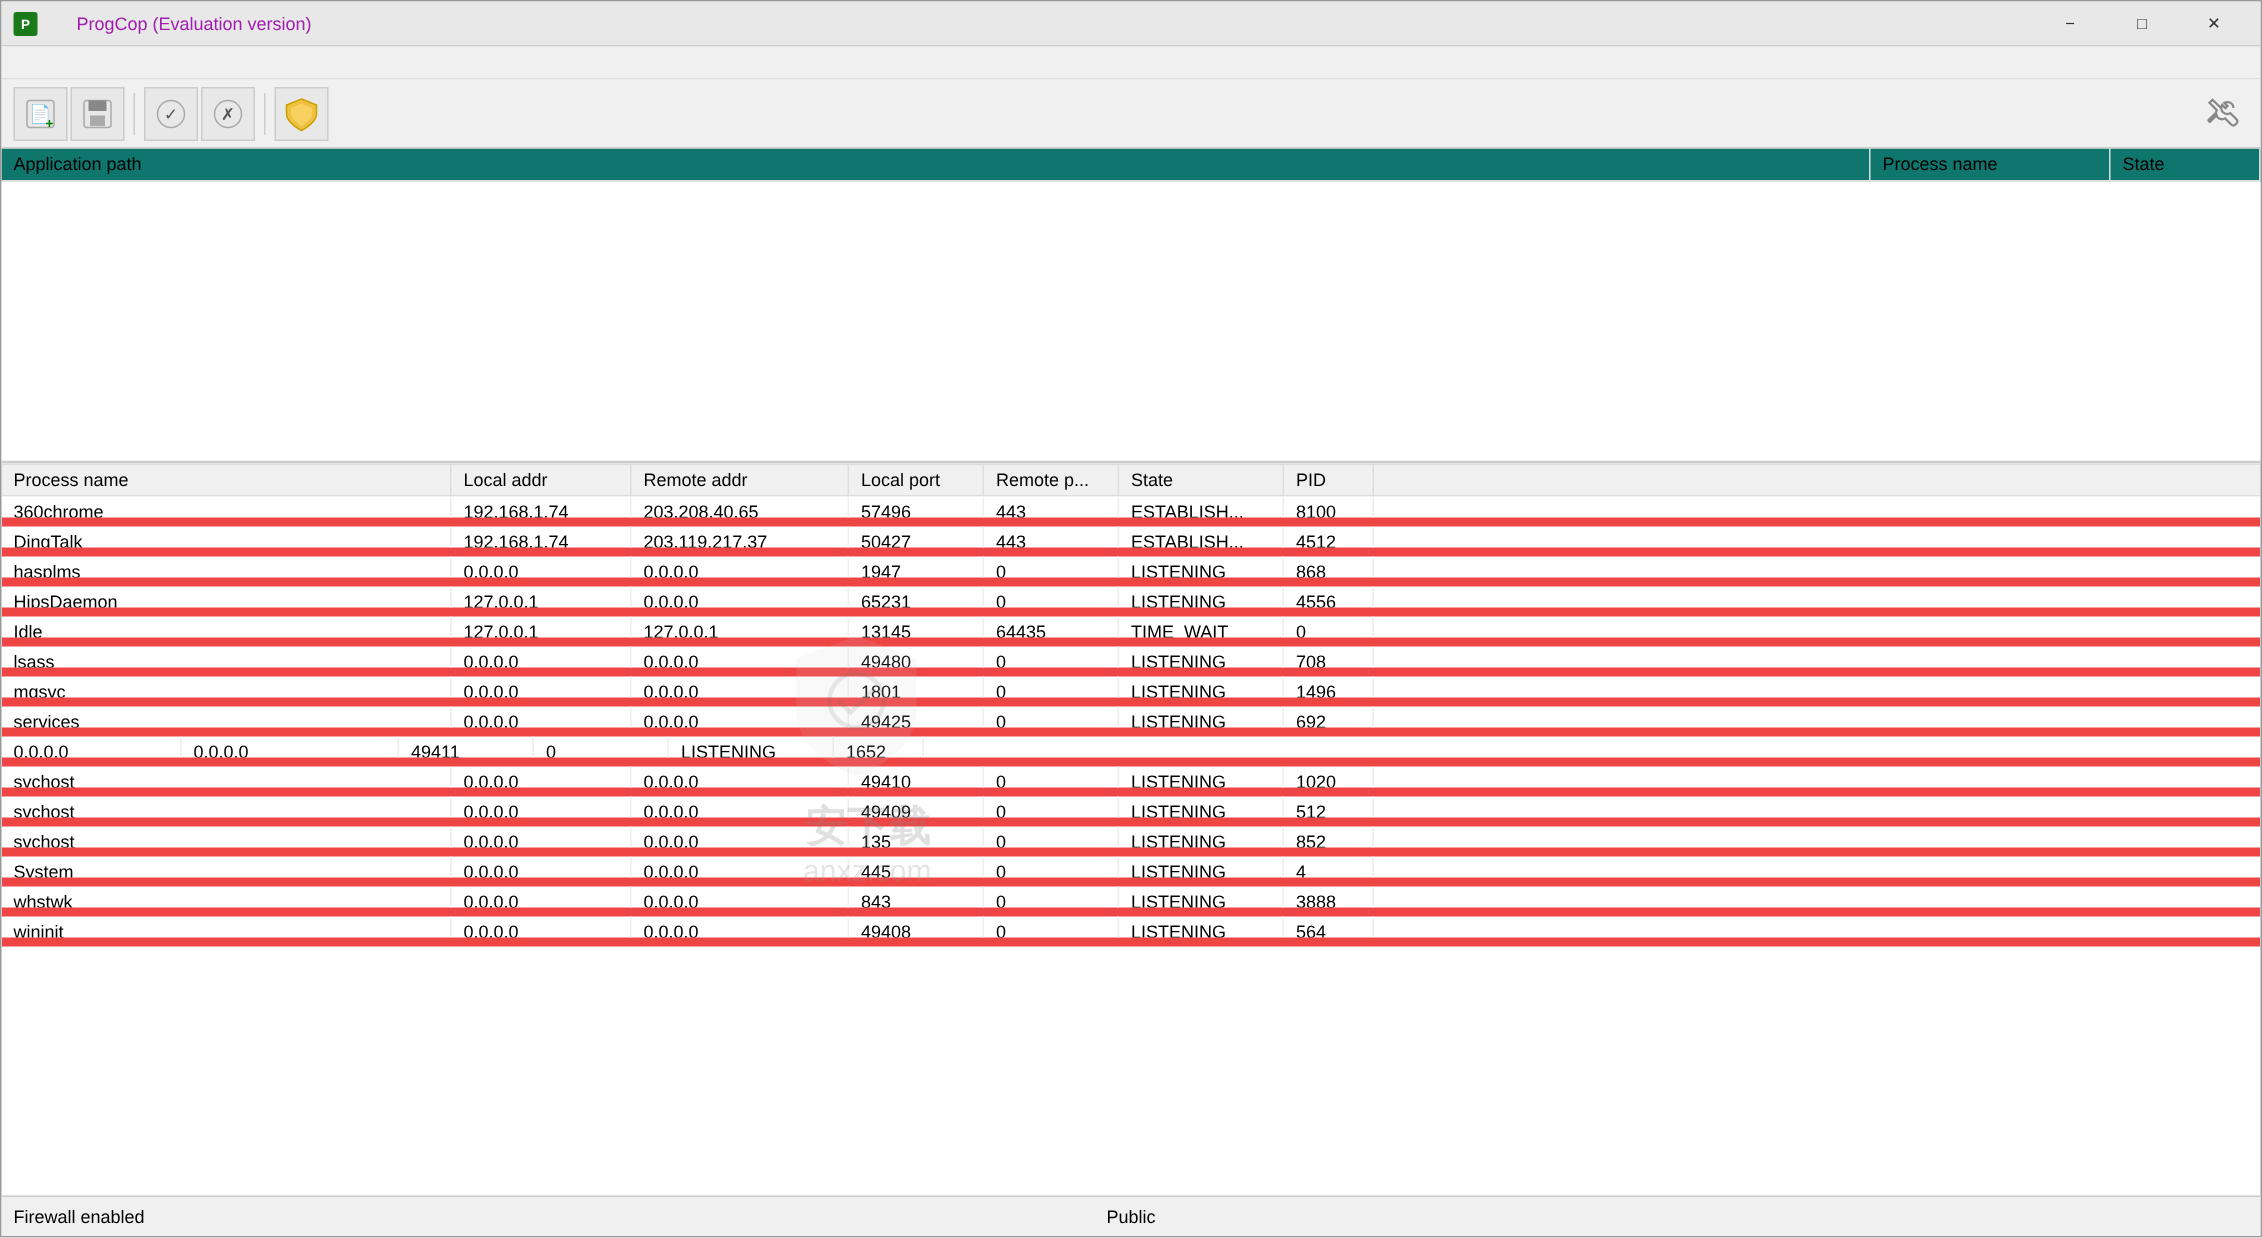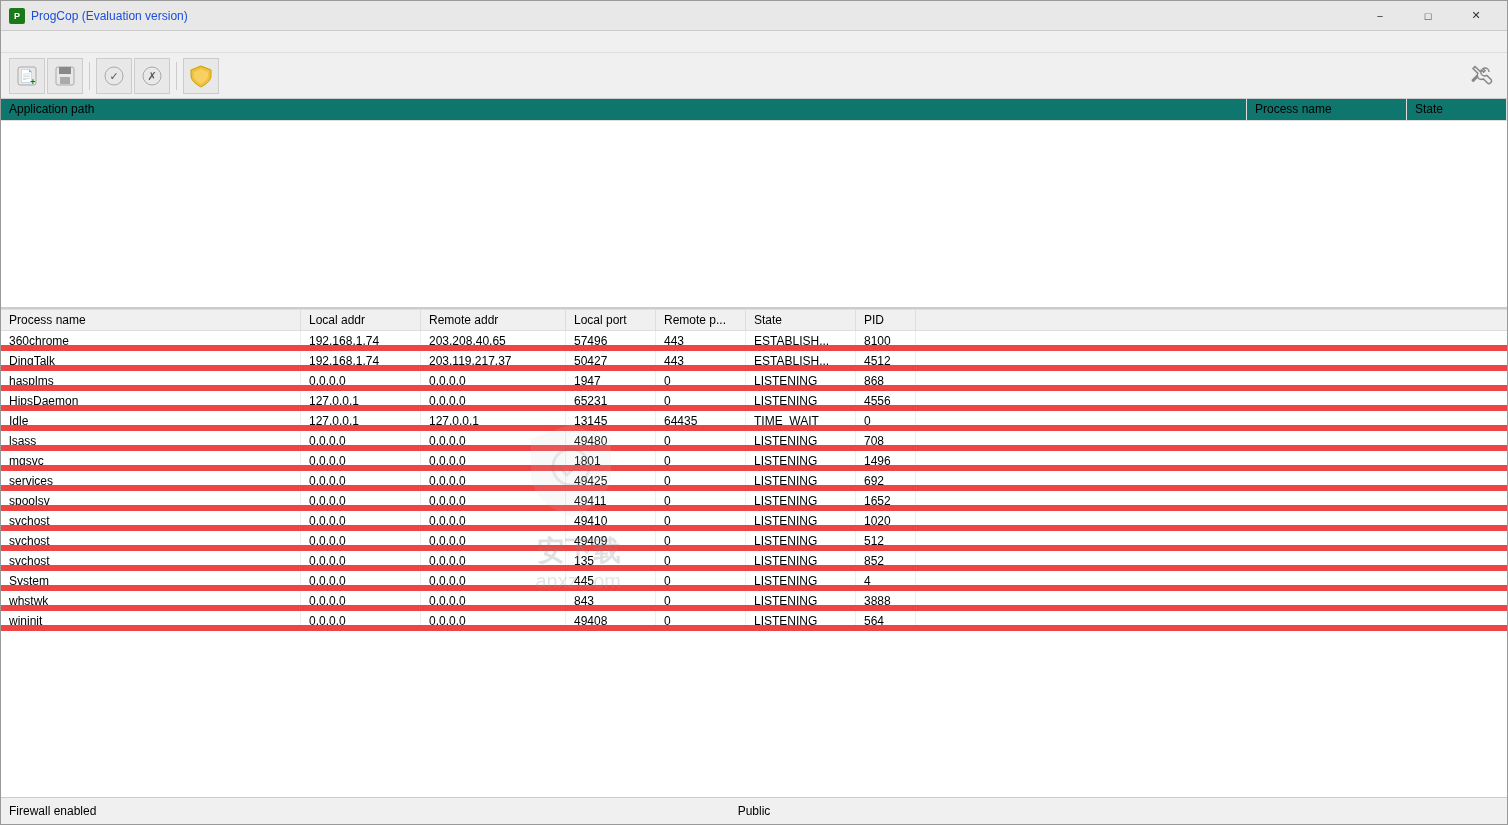--- a/index.html
+++ b/index.html
@@ -39,21 +39,22 @@
       display: flex;
       align-items: center;
       justify-content: center;
       color: white;
       font-size: 9px;
       font-weight: bold;
     }
     .title-bar-text {
       flex: 1;
       font-size: 12px;
-      color: #1d4ed8;
+      color: #a21caf;
+      margin-left: 20px;
     }
     .title-bar-controls {
       display: flex;
       gap: 2px;
     }
     .title-bar-btn {
       width: 46px;
       height: 20px;
       display: flex;
       align-items: center;
@@ -390,21 +391,20 @@
           <div class="table-row">
     <div class="table-cell proc-name">services</div>
     <div class="table-cell local-addr">0.0.0.0</div>
     <div class="table-cell remote-addr">0.0.0.0</div>
     <div class="table-cell local-port">49425</div>
     <div class="table-cell remote-p">0</div>
     <div class="table-cell state-col">LISTENING</div>
     <div class="table-cell pid">692</div>
   </div>
           <div class="table-row">
-    <div class="table-cell proc-name">spoolsv</div>
     <div class="table-cell local-addr">0.0.0.0</div>
     <div class="table-cell remote-addr">0.0.0.0</div>
     <div class="table-cell local-port">49411</div>
     <div class="table-cell remote-p">0</div>
     <div class="table-cell state-col">LISTENING</div>
     <div class="table-cell pid">1652</div>
   </div>
           <div class="table-row">
     <div class="table-cell proc-name">svchost</div>
     <div class="table-cell local-addr">0.0.0.0</div>

